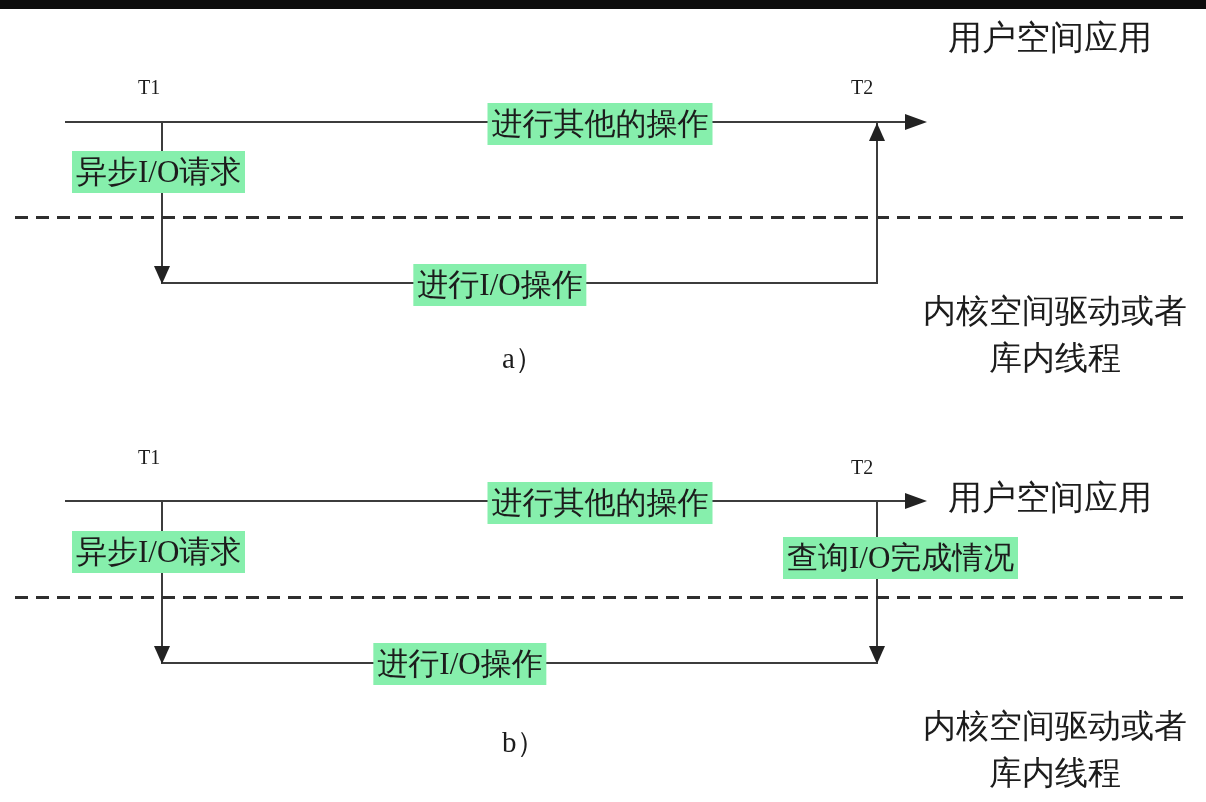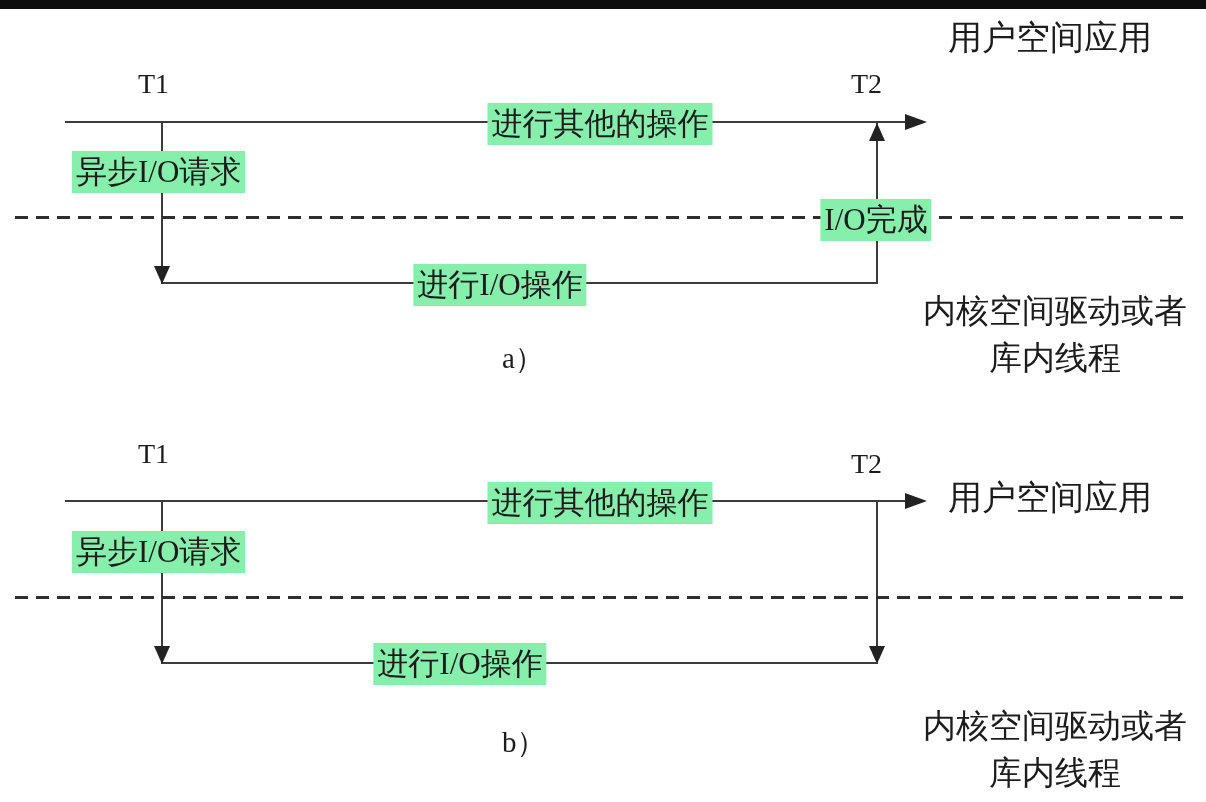--- a/index.html
+++ b/index.html
@@ -22,21 +22,21 @@
     background:repeating-linear-gradient(to right,#2e2e2e 0 13px,transparent 13px 21px);
   }
 
   
   .arrow-right{width:0;height:0;border-left:22px solid #222;border-top:8px solid transparent;border-bottom:8px solid transparent;}
   .arrow-down{width:0;height:0;border-top:18px solid #222;border-left:8px solid transparent;border-right:8px solid transparent;}
   .arrow-up{width:0;height:0;border-bottom:18px solid #222;border-left:8px solid transparent;border-right:8px solid transparent;}
 
   
   .lbl{white-space:nowrap;}
-  .t-mark{font-size:28px;}
+  .t-mark{font-size:20px;margin-top:8px;}
   .cn{font-size:31px;}
   .cn-big{font-size:34px;}
   .online{background:#86efac;padding:0 4px;z-index:3;}
   .center-x{transform:translateX(-50%);}
   .kernel-block{width:290px;text-align:center;font-size:33px;line-height:47px;}
   .caption{font-size:29px;}
 
   
   .a-user-space{left:948px;top:15px;}
   .a-t1{left:138px;top:68px;}
@@ -88,21 +88,20 @@
 
   <div class="abs hline a-user-line"></div>
   <div class="abs arrow-right a-user-arrow"></div>
   <div class="abs lbl cn online center-x a-other-ops">进行其他的操作</div>
 
   <div class="abs vline a-req-line"></div>
   <div class="abs arrow-down a-req-arrow"></div>
   <div class="abs lbl cn online a-async-lbl">异步I/O请求</div>
 
   <div class="abs dashed a-dashed"></div>
-  <div class="abs lbl cn online center-x a-complete-lbl">I/O完成</div>
 
   <div class="abs vline a-complete-line"></div>
   <div class="abs arrow-up a-complete-arrow"></div>
 
   <div class="abs hline a-kernel-line"></div>
   <div class="abs lbl cn online center-x a-io-op">进行I/O操作</div>
 
   <div class="abs kernel-block a-kernel-block">
     <div>内核空间驱动或者</div>
     <div>库内线程</div>
@@ -117,20 +116,21 @@
   <div class="abs arrow-right b-user-arrow"></div>
   <div class="abs lbl cn online center-x b-other-ops">进行其他的操作</div>
   <div class="abs lbl cn-big b-user-space">用户空间应用</div>
 
   <div class="abs vline b-req-line"></div>
   <div class="abs arrow-down b-req-arrow"></div>
   <div class="abs lbl cn online b-async-lbl">异步I/O请求</div>
 
   <div class="abs vline b-query-line"></div>
   <div class="abs arrow-down b-query-arrow"></div>
+  <div class="abs lbl cn online b-query-lbl">查询I/O完成情况</div>
 
   <div class="abs dashed b-dashed"></div>
 
   <div class="abs hline b-kernel-line"></div>
   <div class="abs lbl cn online center-x b-io-op">进行I/O操作</div>
 
   <div class="abs kernel-block b-kernel-block">
     <div>内核空间驱动或者</div>
     <div>库内线程</div>
   </div>

